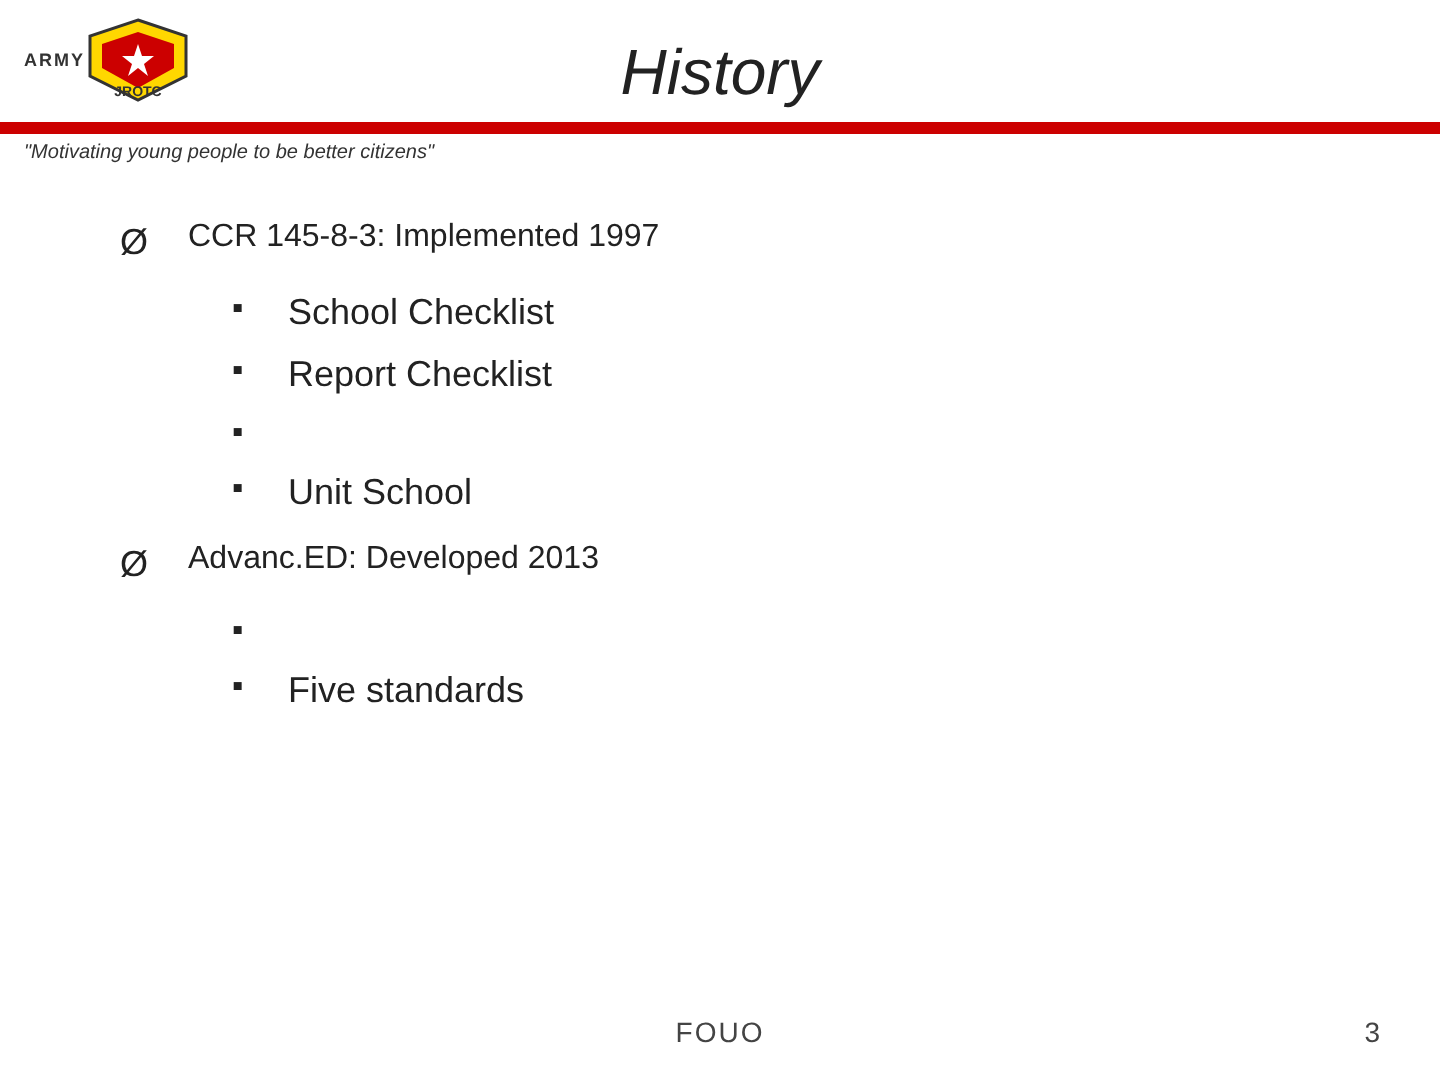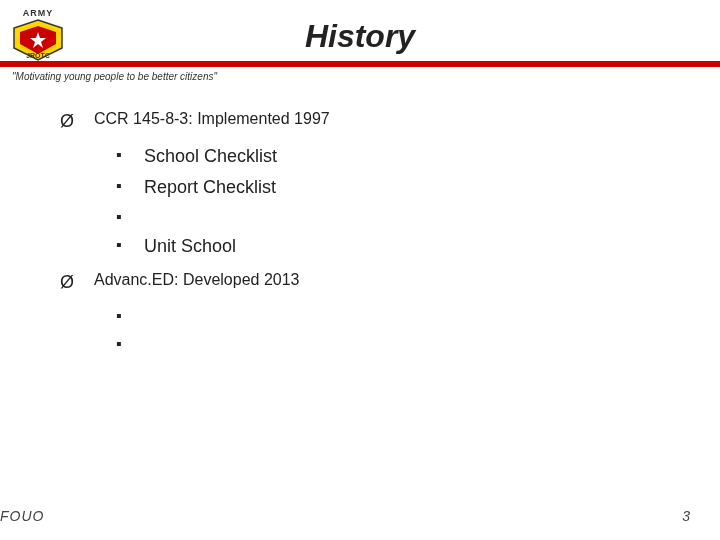--- a/index.html
+++ b/index.html
@@ -20,40 +20,39 @@
       padding-top: 8px;
     }
 
     .title-row {
       text-align: center;
       padding: 10px 0 6px 0;
     }
 
     .title-text {
       font-size: 32px;
-      font-weight: bold;
+      font-weight: normal;
       font-style: italic;
       color: #222;
       margin-top: 16px;
     }
 
     
     .red-bar {
       width: 100%;
       height: 6px;
       background: #cc0000;
     }
 
     
     .logo-area {
       position: absolute;
       top: 8px;
       left: 12px;
       display: flex;
-      flex-direction: column;
       align-items: center;
     }
 
     .logo-army-text {
       font-size: 9px;
       font-weight: bold;
       color: #333;
       letter-spacing: 1px;
     }
 
@@ -114,22 +113,22 @@
       color: #222;
     }
 
     
     .footer {
       position: absolute;
       bottom: 16px;
       left: 0;
       right: 0;
       display: flex;
+      justify-content: center;
       align-items: center;
-      font-style: italic;
     }
 
     .footer-label {
       font-size: 14px;
       color: #444;
       letter-spacing: 1px;
     }
 
     .footer-page {
       position: absolute;
@@ -200,20 +199,21 @@
   <div class="bullet-main">
     <span class="bullet-main-symbol">Ø</span>
     <span class="bullet-main-text">Advanc.ED:  Developed 2013</span>
   </div>
   <div class="sub-bullets">
     <div class="sub-bullet">
       <span class="sub-bullet-symbol">▪</span>
     </div>
     <div class="sub-bullet">
       <span class="sub-bullet-symbol">▪</span>
+      <span class="sub-bullet-text">Five standards</span>
     </div>
   </div>
 
 </div>
 
 <div class="footer">
   <span class="footer-label">FOUO</span>
   <span class="footer-page">3</span>
 </div>
 

